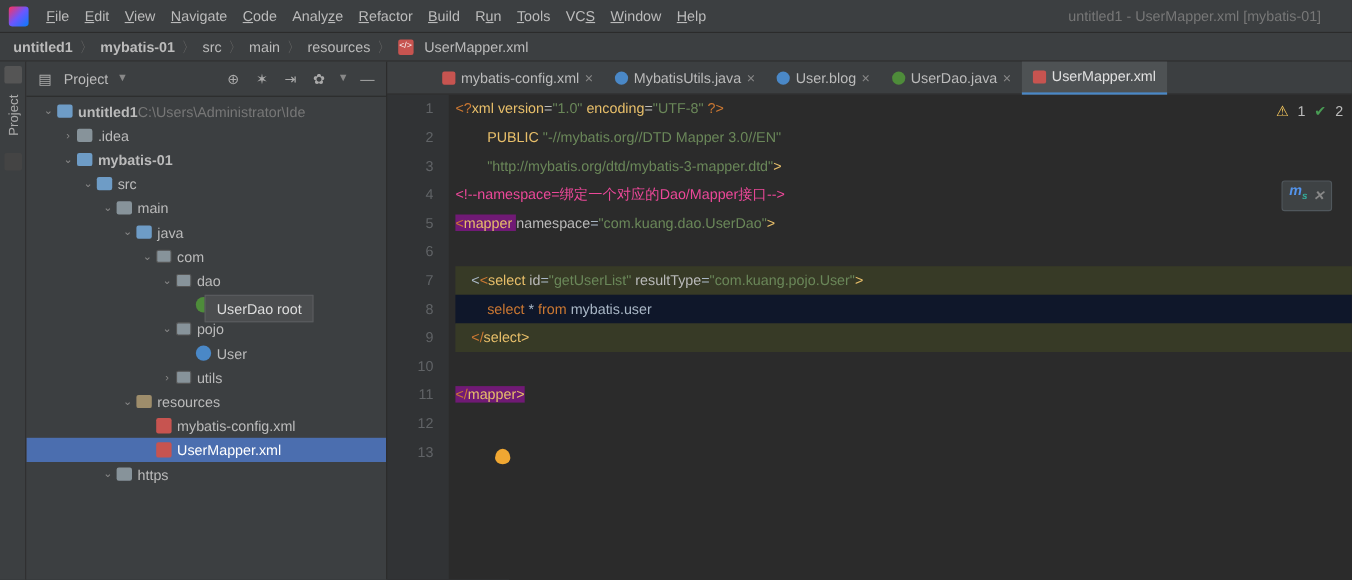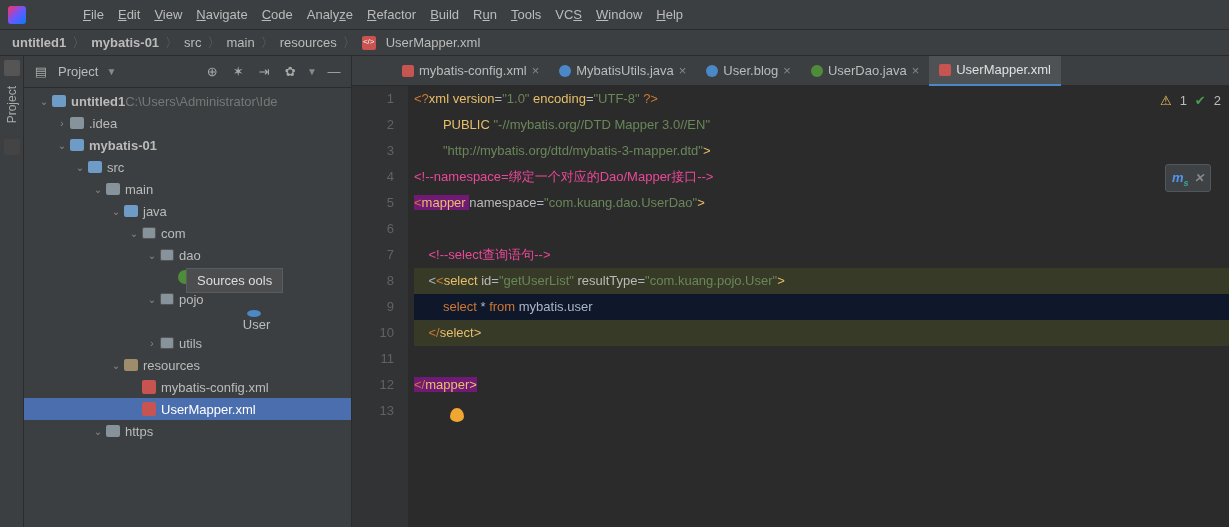--- a/index.html
+++ b/index.html
@@ -1,19 +1,19 @@
 <!DOCTYPE html>
 <html><head>
 <meta charset="utf-8">
 <style>
   * { margin:0; padding:0; box-sizing:border-box; font-family:"Segoe UI",Arial,sans-serif; font-size:13px; }
   body { background:#3c3f41; color:#bbbbbb; width:1229px; height:527px; overflow:hidden; position:relative; }
   .topbar { height:30px; display:flex; align-items:center; padding:0 8px; gap:16px; border-bottom:1px solid #2b2b2b; }
   .logo { width:18px; height:18px; background:linear-gradient(135deg,#fe315d,#6b57ff,#087cfa); border-radius:3px; }
-  .menu { display:flex; gap:14px;margin-left:41px; }
+  .menu { display:flex; gap:14px; }
   .menu span { cursor:pointer; }
   .menu span u { text-decoration:underline; }
   .titletext { color:#777; margin-left:auto; margin-right:20px; }
   .breadcrumb { height:26px; display:flex; align-items:center; padding:0 12px; gap:6px; border-bottom:1px solid #2b2b2b; font-size:12.5px; }
   .bc-sep { color:#666; }
   .bc-item { color:#bbb; }
   .bc-item.bold { font-weight:bold; }
   .xml-icon { display:inline-block; width:14px; height:14px; background:#c75450; border-radius:2px; margin-right:4px; vertical-align:middle; position:relative; }
   .xml-icon::after { content:"</>"; font-size:8px; color:#fff; position:absolute; left:0; top:1px; width:100%; text-align:center; }
   .main { display:flex; height:471px; }
@@ -57,21 +57,21 @@
   .tag { color:#e8bf6a; }     
   .attr { color:#bababa; }
   .str { color:#6a8759; }     
   .cmt { color:#ec4899; }
   .sel-hl { background:#701a75; }
   .lint { position:absolute; top:2px; right:8px; display:flex; gap:8px; align-items:center; font-size:12px; color:#bbb; }
   .warn { color:#f2c55c; }
   .ok { color:#499c54; }
   .watermark { position:absolute; bottom:6px; right:12px; color:#aaa; font-size:13px; }
   .bulb { position:absolute; left:42px; top:322px; width:14px; height:14px; background:#f0a732; border-radius:50% 50% 50% 50% / 60% 60% 40% 40%; }
-  .float-badge { position:absolute; right:18px; top:78px; width:46px; height:28px; background:#3e4244; border:1px solid #50575c; display:flex; align-items:flex-start; justify-content:space-between; padding:0 6px; border-radius:3px; }
+  .float-badge { position:absolute; right:18px; top:78px; width:46px; height:28px; background:#3e4244; border:1px solid #50575c; display:flex; align-items:flex-end; justify-content:space-between; padding:0 6px; border-radius:3px; }
   .float-badge span { color:#5394ec; font-style:italic; font-weight:bold; font-size:13px; }
   .float-badge .x { color:#888; font-size:12px; }
 </style>
 </head>
 <body>
 
 <div class="topbar">
   <div class="logo"></div>
   <div class="menu">
     <span><u>F</u>ile</span>
@@ -81,20 +81,21 @@
     <span><u>C</u>ode</span>
     <span>Analy<u>z</u>e</span>
     <span><u>R</u>efactor</span>
     <span><u>B</u>uild</span>
     <span>R<u>u</u>n</span>
     <span><u>T</u>ools</span>
     <span>VC<u>S</u></span>
     <span><u>W</u>indow</span>
     <span><u>H</u>elp</span>
   </div>
+  <div class="titletext">untitled1 - UserMapper.xml [mybatis-01]</div>
 </div>
 
 <div class="breadcrumb">
   <span class="bc-item bold">untitled1</span>
     <span class="bc-sep">〉</span>
   <span class="bc-item bold">mybatis-01</span>
     <span class="bc-sep">〉</span>
   <span class="bc-item">src</span>
     <span class="bc-sep">〉</span>
   <span class="bc-item">main</span>
@@ -120,21 +121,21 @@
       <span style="color:#888;font-size:10px">▼</span>
       <span class="spacer"></span>
       <span class="tool-icon">⊕</span>
       <span class="tool-icon">✶</span>
       <span class="tool-icon">⇥</span>
       <span class="tool-icon">✿</span>
       <span style="color:#888;font-size:10px">▼</span>
       <span class="tool-icon">—</span>
     </div>
     <div class="tree" id="tree">
-      <div class="tooltip">Sources ools</div>
+      <div class="tooltip">UserDao root</div>
     <div class="node" style="padding-left: 12px;">
           <span class="arrow">⌄</span>
           <span class="folder-icon module"></span>
           <span style="font-weight: bold;">untitled1</span>
           <span class="dim"> C:\Users\Administrator\Ide</span>
         </div>
         <div class="node" style="padding-left: 30px;">
           <span class="arrow">›</span>
           <span class="folder-icon folder"></span>
           <span>.idea</span>
@@ -172,21 +173,21 @@
         <div class="node" style="padding-left: 138px;">
           <span class="arrow"> </span>
           <span class="file-icon java-i"></span>
           <span>UserDao</span>
         </div>
         <div class="node" style="padding-left: 120px;">
           <span class="arrow">⌄</span>
           <span class="folder-icon pkg"></span>
           <span>pojo</span>
         </div>
-        <div class="node" style="padding-left: 138px; flex-direction: column;">
+        <div class="node" style="padding-left: 138px;">
           <span class="arrow"> </span>
           <span class="file-icon java-c"></span>
           <span>User</span>
         </div>
         <div class="node" style="padding-left: 120px;">
           <span class="arrow">›</span>
           <span class="folder-icon pkg"></span>
           <span>utils</span>
         </div>
         <div class="node" style="padding-left: 84px;">
@@ -265,21 +266,20 @@
         <div class="float-badge">
           <span>m<sub style="font-size:9px;color:#3a9">s</sub></span>
           <span class="x">✕</span>
         </div>
 <div class="code-line"><span class="k">&lt;?</span><span class="tag">xml version</span><span class="attr">=</span><span class="str">"1.0"</span><span class="tag"> encoding</span><span class="attr">=</span><span class="str">"UTF-8"</span><span class="k"> ?&gt;</span></div>
 <div class="code-line"><span class="tag">        PUBLIC </span><span class="str">"-//mybatis.org//DTD Mapper 3.0//EN"</span></div>
 <div class="code-line"><span>        </span><span class="str">"http://mybatis.org/dtd/mybatis-3-mapper.dtd"</span><span class="tag">&gt;</span></div>
 <div class="code-line"><span class="cmt">&lt;!--namespace=绑定一个对应的Dao/Mapper接口--&gt;</span></div>
 <div class="code-line"><span class="sel-hl"><span class="k">&lt;</span><span class="tag">mapper </span></span><span class="attr">namespace</span><span>=</span><span class="str">"com.kuang.dao.UserDao"</span><span class="tag">&gt;</span></div>
 <div class="code-line"> </div>
-<div class="code-line"><span class="cmt">    &lt;!--select查询语句--&gt;</span></div>
 <div class="code-line" style="background:#373a26"><span>    &lt;</span><span class="k">&lt;</span><span class="tag">select </span><span class="attr">id</span><span>=</span><span class="str">"getUserList"</span><span class="attr"> resultType</span><span>=</span><span class="str">"com.kuang.pojo.User"</span><span class="tag">&gt;</span></div>
 <div class="code-line" style="background:#0f172a"><span>        </span><span class="k">select</span><span> * </span><span class="k">from</span><span> mybatis.user</span></div>
 <div class="code-line" style="background:#373a26"><span class="k">    &lt;/</span><span class="tag">select</span><span class="tag">&gt;</span></div>
 <div class="code-line"> </div>
 <div class="code-line caret-line"><span class="sel-hl"><span class="k">&lt;/</span><span class="tag">mapper</span><span class="tag">&gt;</span></span></div>
         <div class="bulb"></div>
       </div>
     </div>
   </div>
 </div>

